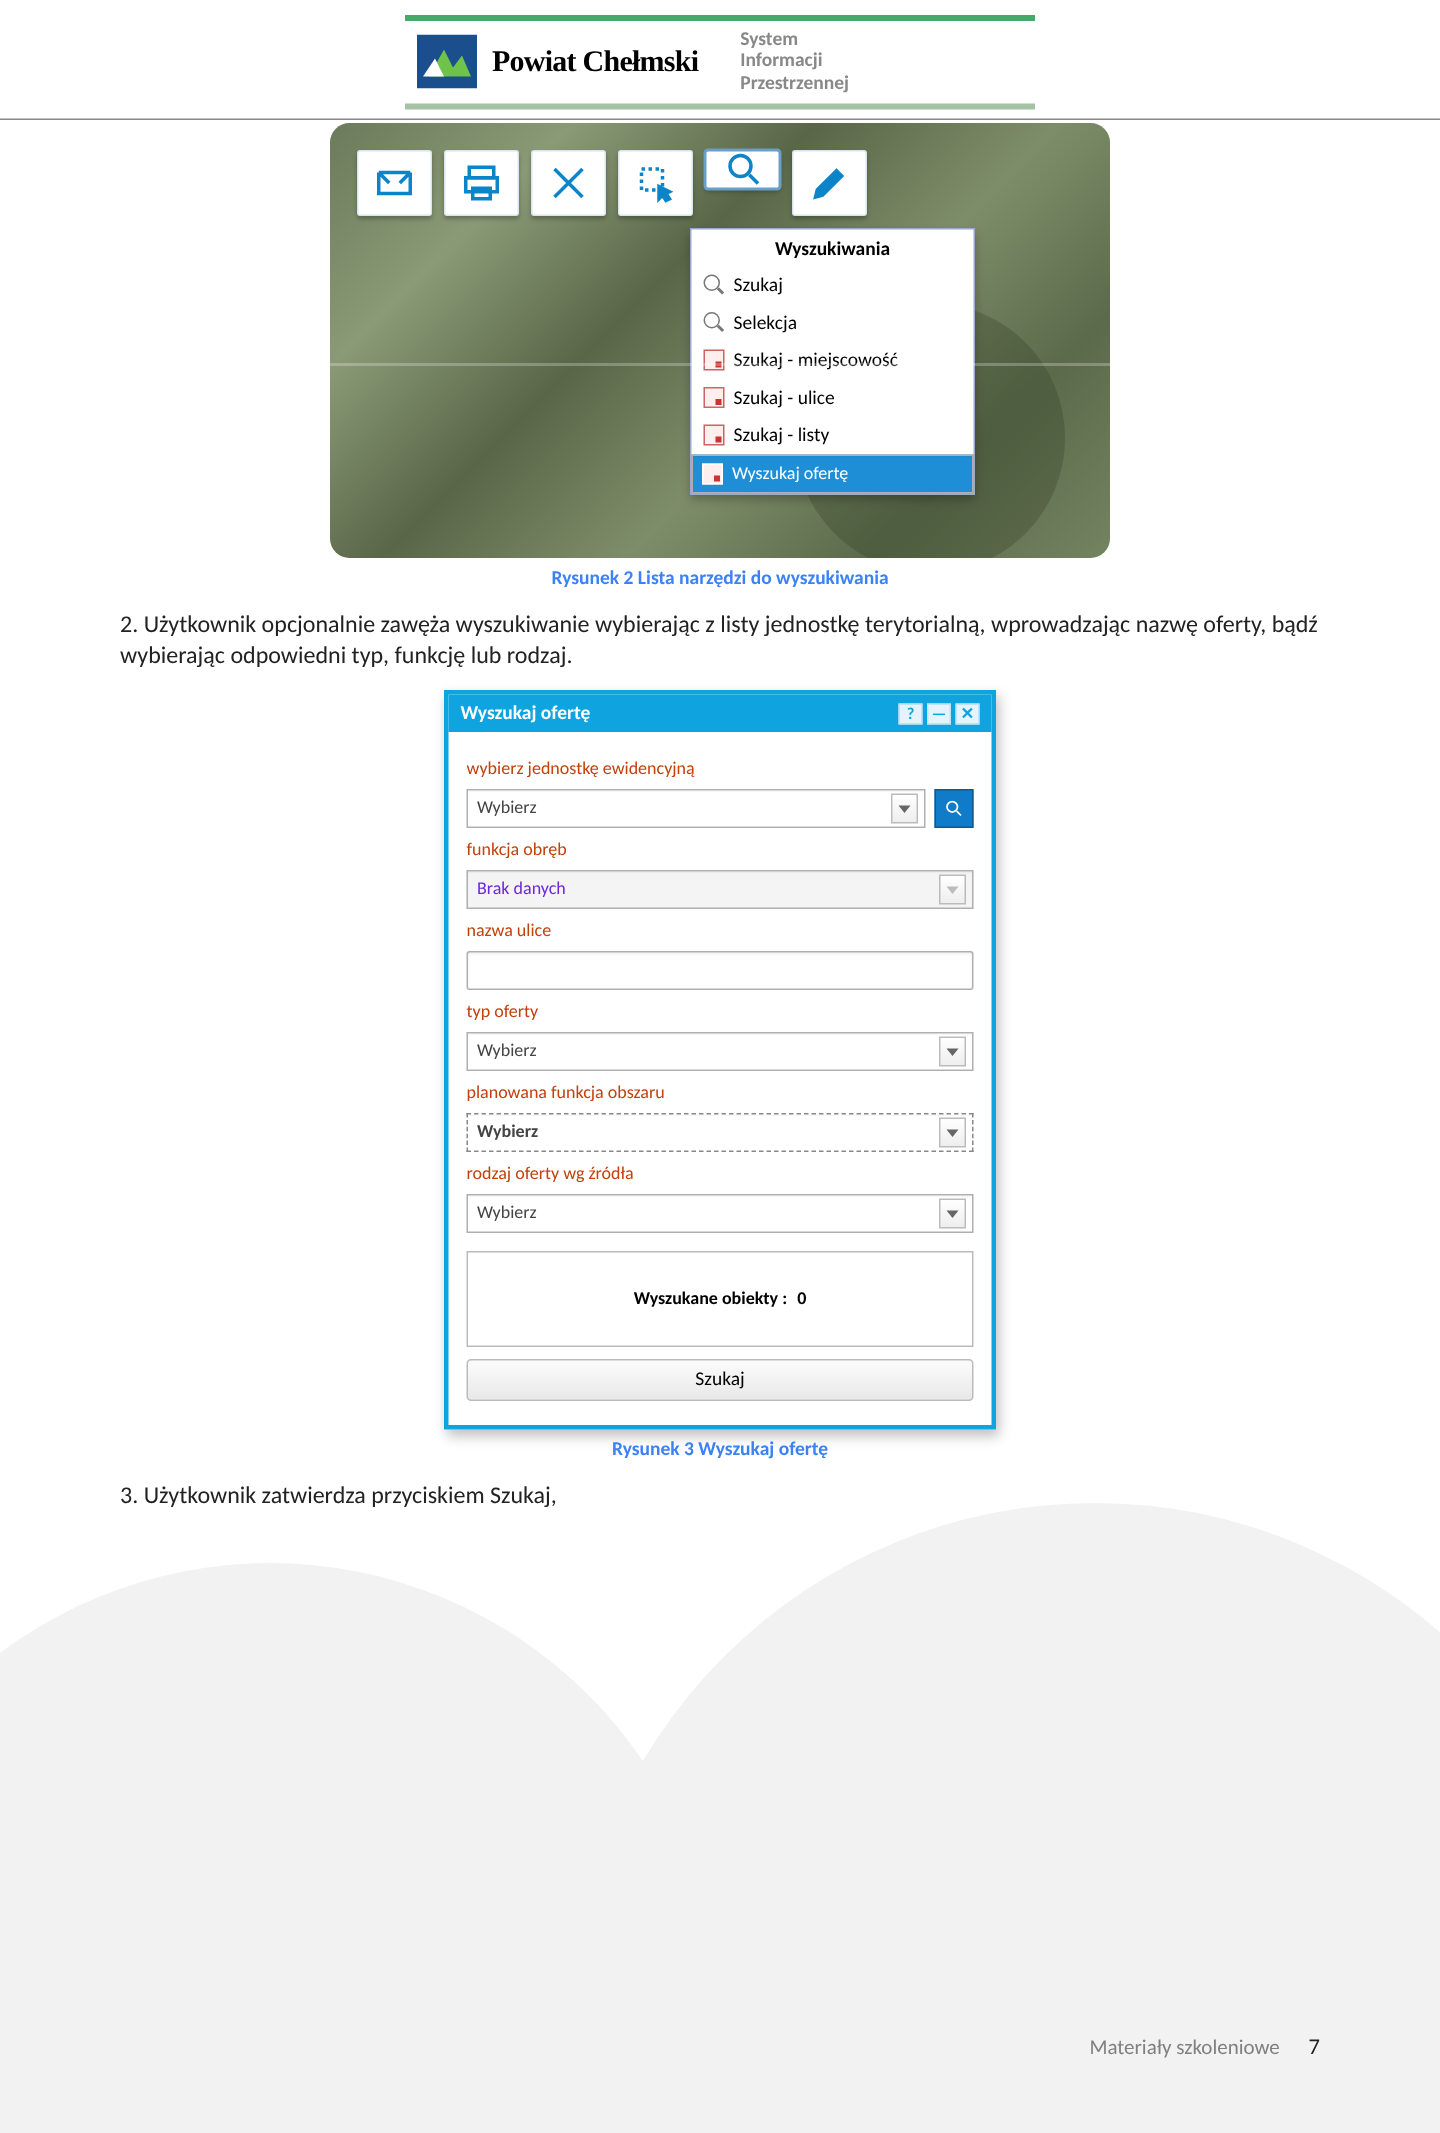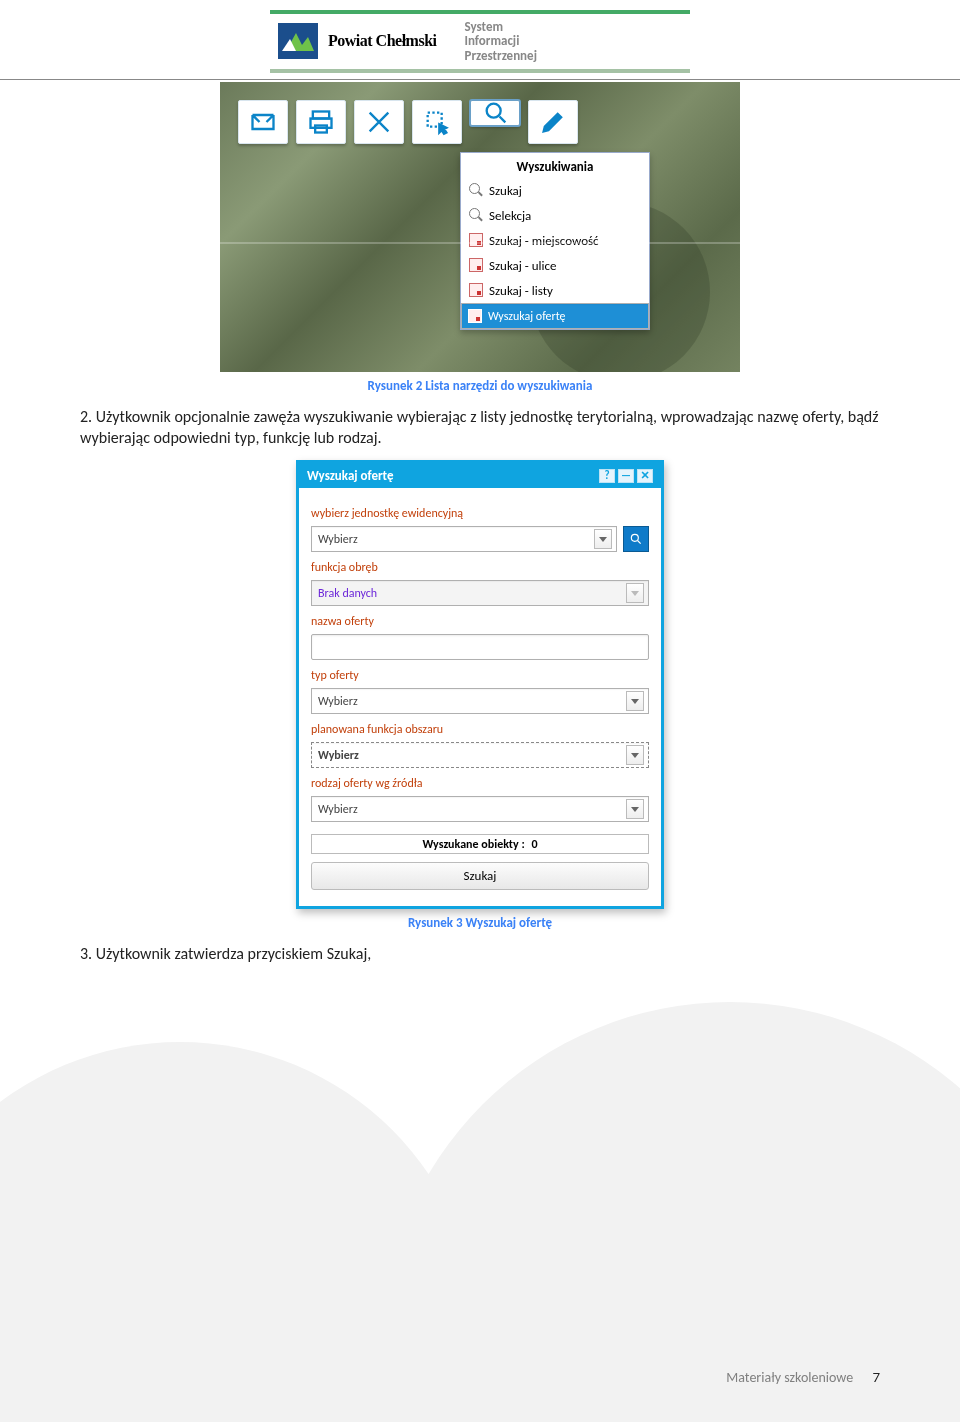--- a/index.html
+++ b/index.html
@@ -51,41 +51,42 @@
     gap: 10px;
     background: #fff;
   }
   .hb-logo {
     width: 40px; height: 36px;
     display: flex;
   }
   .hb-logo svg { width: 100%; height: 100%; }
   .hb-title {
     font-family: Georgia, serif;
-    font-size: 16px;
+    font-size: 20px;
     font-weight: 700;
     letter-spacing: -0.5px;
   }
   .hb-sub {
     font-size: 13px;
     color: #888;
     line-height: 1.1;
     font-weight: bold;
     margin-left: 18px;
   }
   .hr-line { border: none; border-top: 1px solid #888; margin: 6px 0 0; }
 
   
   .fig-wrap { width: 520px; margin: 2px auto 0; }
   .mapshot {
     width: 520px;
     height: 290px;
     background: linear-gradient(135deg, #6b7a5a 0%, #8a9a76 20%, #596748 40%, #7e8d69 60%, #5b6a4a 80%, #748360 100%);
     position: relative;
     overflow: hidden;
+    border-radius: 13px;
   }
   .mapshot::before, .mapshot::after {
     content:'';
     position: absolute;
     background: rgba(0,0,0,0.06);
   }
   .mapshot::before { width: 180px; height: 180px; border-radius: 50%; right: 30px; top: 120px; background: rgba(40,50,30,0.25); }
   .mapshot::after { width: 520px; height: 2px; top: 160px; background: rgba(255,255,255,0.25); }
 
   .toolbar {
@@ -263,40 +264,40 @@
   .txt-input {
     width: 100%;
     height: 26px;
     border: 1px solid #b0b0b0;
     border-radius: 2px;
     box-shadow: inset 0 1px 2px rgba(0,0,0,0.08);
   }
   .result-box {
     margin-top: 12px;
     border: 1px solid #bbb;
-    padding: 2px 0;
+    padding: 24px 0;
     text-align: center;
     font-size: 12px;
     font-weight: bold;
   }
   .result-box span:last-child { margin-left: 4px; }
   .search-btn {
     margin-top: 8px;
     height: 28px;
     border: 1px solid #bbb;
     border-radius: 3px;
     background: linear-gradient(#fcfcfc,#e8e8e8);
     text-align: center;
     line-height: 26px;
     font-size: 13px;
   }
 
   .footer {
     position: absolute;
-    bottom: 36px;
+    bottom: 48px;
     right: 80px;
     font-size: 14px;
     color: #808080;
     margin-left: 32px;
   }
   .footer .pg { color: #222; margin-left: 16px; font-size: 15px; }
 </style>
 </head>
 <body>
 
@@ -417,21 +418,21 @@
               </svg>
           </div>
         </div>
 
         <div class="fld-label">funkcja obręb</div>
         <div class="sel disabled">
           <span class="sel-txt">Brak danych</span>
           <span class="arrow"></span>
         </div>
 
-        <div class="fld-label">nazwa oferty</div>
+        <div class="fld-label">nazwa ulice</div>
         <div class="txt-input"></div>
 
         <div class="fld-label">typ oferty</div>
         <div class="sel">
           <span class="sel-txt">Wybierz</span>
           <span class="arrow"></span>
         </div>
 
         <div class="fld-label">planowana funkcja obszaru</div>
         <div class="sel dotted">

